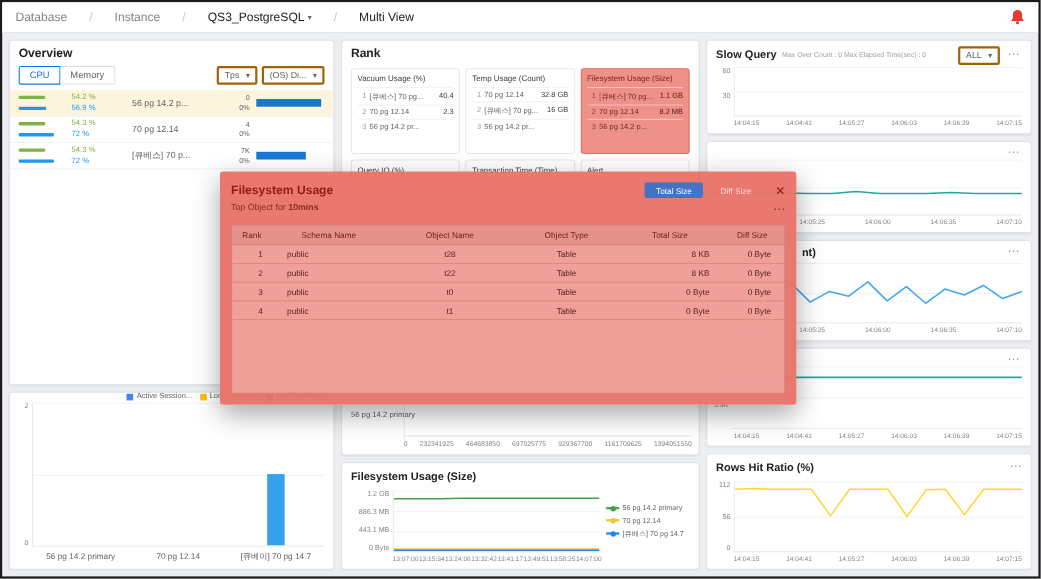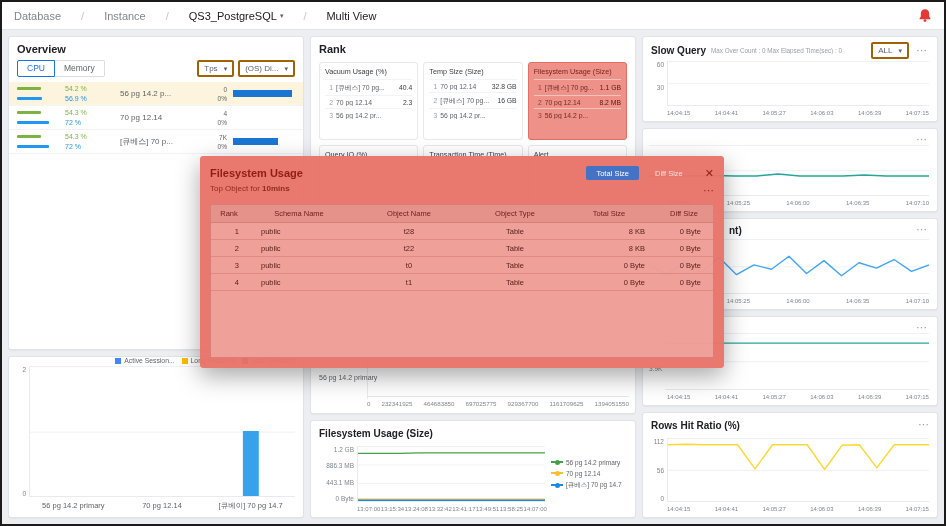--- a/index.html
+++ b/index.html
@@ -303,21 +303,21 @@
                 <span class="rk-name">70 pg 12.14</span>
                 <span class="rk-val">2.3</span>
               </div>
             <div class="rk-row">
                 <span class="rk-n">3</span>
                 <span class="rk-name">56 pg 14.2 pr...</span>
                 <span class="rk-val"></span>
               </div>
           </div>
           <div class="rcard">
-            <div class="rcard-title">Temp Size (Size)</div>
+            <div class="rcard-title">Temp Usage (Count)</div>
             <div class="rk-row">
                 <span class="rk-n">1</span>
                 <span class="rk-name">70 pg 12.14</span>
                 <span class="rk-val">32.8 GB</span>
               </div>
             <div class="rk-row">
                 <span class="rk-n">2</span>
                 <span class="rk-name">[큐베스] 70 pg...</span>
                 <span class="rk-val">16 GB</span>
               </div>

